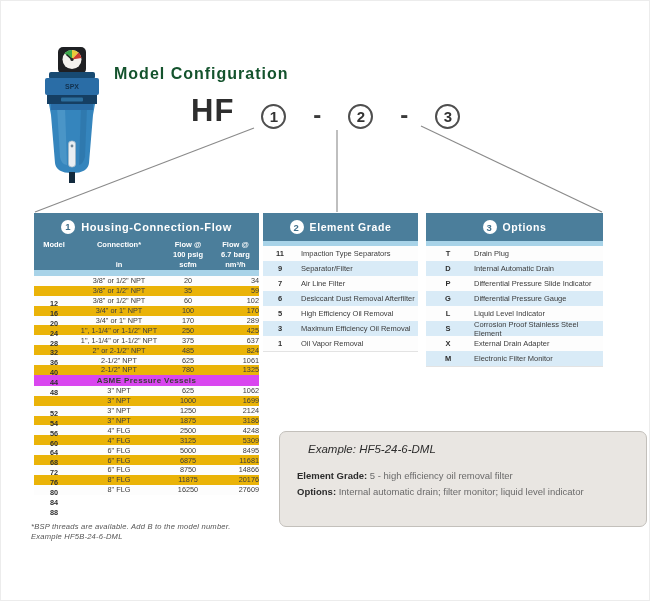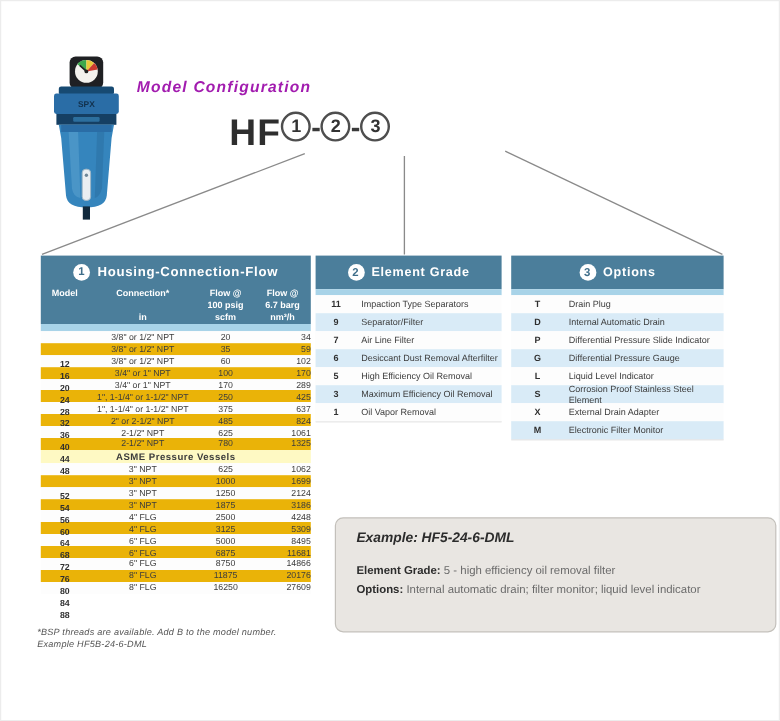--- a/index.html
+++ b/index.html
@@ -6,25 +6,25 @@
   body { background:#fff; font-family:"Liberation Sans", sans-serif; }
   #canvas {
     position:relative; width:650px; height:601px; background:#fff;
     border:1px solid #ececec; overflow:hidden;
   }
 
   
   #product-illustration { position:absolute; left:36px; top:44px; }
   #config-title {
     position:absolute; left:113px; top:64px;
-    font-size:13px; font-weight:bold; letter-spacing:1px; color:#a21caf;font-style:italic;
+    font-size:16px; font-weight:bold; letter-spacing:1px; color:#14532d;
   }
   #model-code {
     position:absolute; left:190px; top:92px;
-    display:flex; align-items:flex-start; gap:0; color:#2e2e2e;
+    display:flex; align-items:flex-end; gap:27px; color:#2e2e2e;
   }
   #model-code .prefix { font-size:31px; font-weight:bold; letter-spacing:1px; }
   #model-code .dash { font-size:24px; font-weight:bold; color:#3a3a3a; }
   .num-circle {
     width:25px; height:25px; border:2px solid #4e4e4e; border-radius:50%;
     display:flex; align-items:center; justify-content:center;
     font-size:15px; font-weight:bold; color:#333; background:#fff;
   }
   #connector-lines { position:absolute; left:0; top:0; pointer-events:none; }
 
@@ -51,21 +51,21 @@
   .t1-cols .c-conn  { width:90px; }
   .t1-cols .c-f1    { width:48px; }
   .t1-cols .c-f2    { width:47px; }
   .t1-row { display:flex; height:9.9px; align-items:center; font-size:7.3px; color:#3c3c3c; background:#fdfdfd; }
   .t1-row.alt { background:#eab308; }
   .t1-row .c1 { width:40px; text-align:center; font-weight:bold; color:#2f2f2f;margin-top:45px; }
   .t1-row .c2 { width:90px; text-align:center; }
   .t1-row .c3 { width:48px; text-align:center; }
   .t1-row .c4 { width:47px; text-align:right; }
   #asme-bar {
-    height:11px; background:#fef9c3; color:#3b3b3b;
+    height:11px; background:#d946ef; color:#3b3b3b;
     display:flex; align-items:center; justify-content:center;
     font-size:8px; font-weight:bold; letter-spacing:0.4px;
   }
   #footnote {
     position:absolute; left:30px; top:521px; width:240px;
     font-size:7.6px; font-style:italic; color:#555; line-height:10px; letter-spacing:0.2px;
   }
 
   
   #grade-table  { left:262px; top:212px; width:155px; border-bottom:1px solid #e3e3e3; }
@@ -77,22 +77,22 @@
   .code-row .code { width:34px; text-align:center; font-weight:bold; color:#2f2f2f; flex:0 0 auto; }
   .code-row .label { flex:1; text-align:left; padding-left:4px; }
   #options-table .code-row .code { width:44px; }
 
   
   #example-box {
     position:absolute; left:278px; top:430px; width:368px; height:96px;
     background:#e9e6e2; border:1px solid #c3c0bb; border-radius:7px;
   }
   #example-title {
-    position:absolute; left:17px; top:11px;
-    font-size:11.5px; font-weight:bold; font-style:italic; color:#2c2c2c;
+    position:absolute; left:28px; top:11px;
+    font-size:11.5px; font-weight:normal; font-style:italic; color:#2c2c2c;
   }
   #example-lines { position:absolute; left:17px; top:36px; }
   .ex-line { font-size:9.5px; line-height:15.5px; color:#6a6a6a; }
   .ex-line .ex-label { font-weight:bold; color:#2c2c2c; }
 </style>
 </head>
 <body>
 
 <div id="canvas">
 

